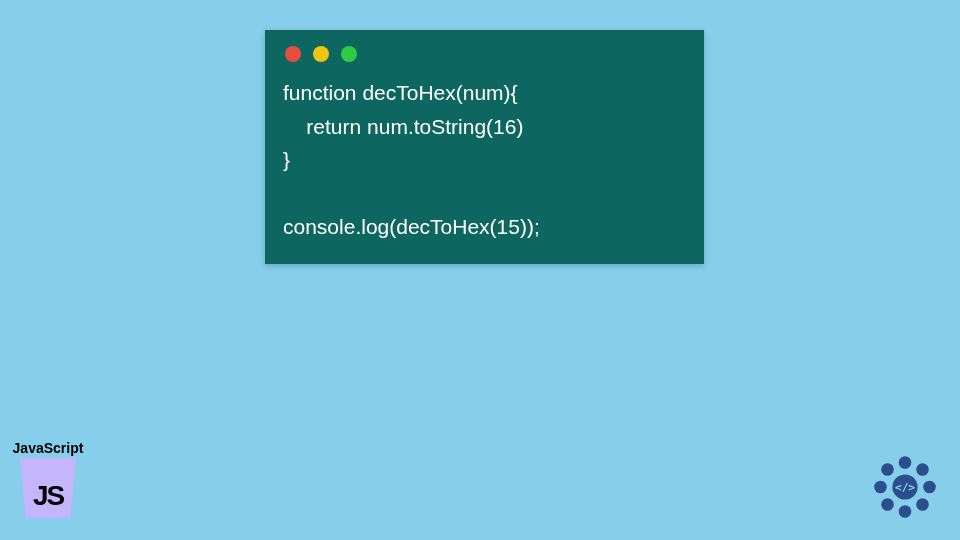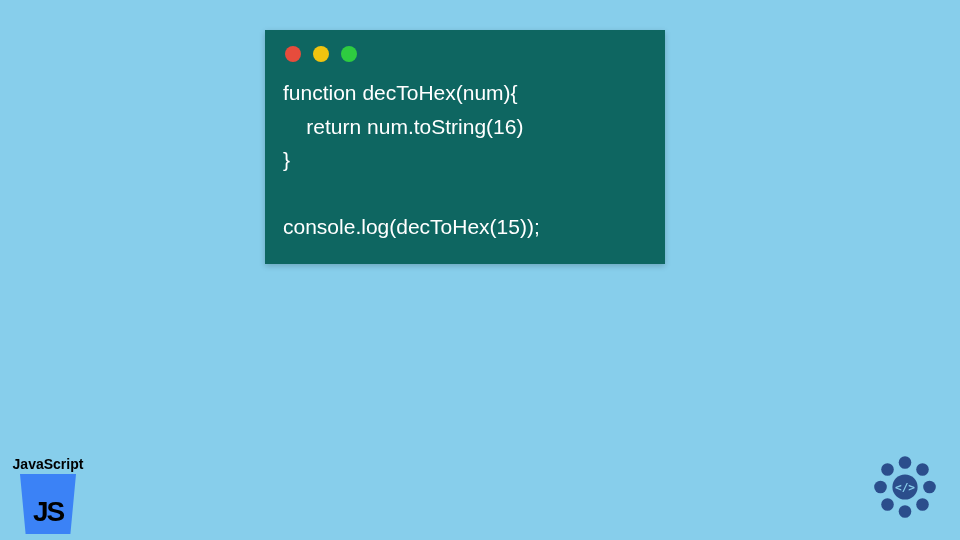--- a/index.html
+++ b/index.html
@@ -8,21 +8,21 @@
       height: 540px;
       background: #87CEEB;
       position: relative;
       font-family: Arial, Helvetica, sans-serif;
       overflow: hidden;
     }
     .code-window {
       position: absolute;
       top: 30px;
       left: 265px;
-      width: 400px;
+      width: 439px;
       background: #0e6661;
       padding: 16px 24px 20px 18px;
       box-shadow: 0 2px 6px rgba(0,0,0,0.2);
     }
     .traffic-lights {
       display: flex;
       gap: 12px;
       margin-bottom: 14px;
       padding-left: 2px;
     }
@@ -36,35 +36,35 @@
     .dot.green { background: #2ecc40; }
     .code-content {
       color: #fff;
       font-size: 21px;
       line-height: 1.6;
       white-space: pre;
       font-family: Arial, Helvetica, sans-serif;
     }
     .js-badge {
       position: absolute;
-      bottom: 6px;
+      bottom: 22px;
       left: 8px;
       width: 80px;
       text-align: center;
     }
     .js-badge .label {
       font-size: 14px;
       font-weight: bold;
       color: #000;
       margin-bottom: 2px;
     }
     .js-logo {
       width: 56px;
       height: 60px;
-      background: #3b82f6;
+      background: #c4b5fd;
       margin: 0 auto;
       position: relative;
       clip-path: polygon(0 0, 100% 0, 90% 100%, 10% 100%);
     }
     .js-logo-text {
       position: absolute;
       bottom: 6px;
       left: 50%;
       transform: translateX(-50%);
       color: #000;

